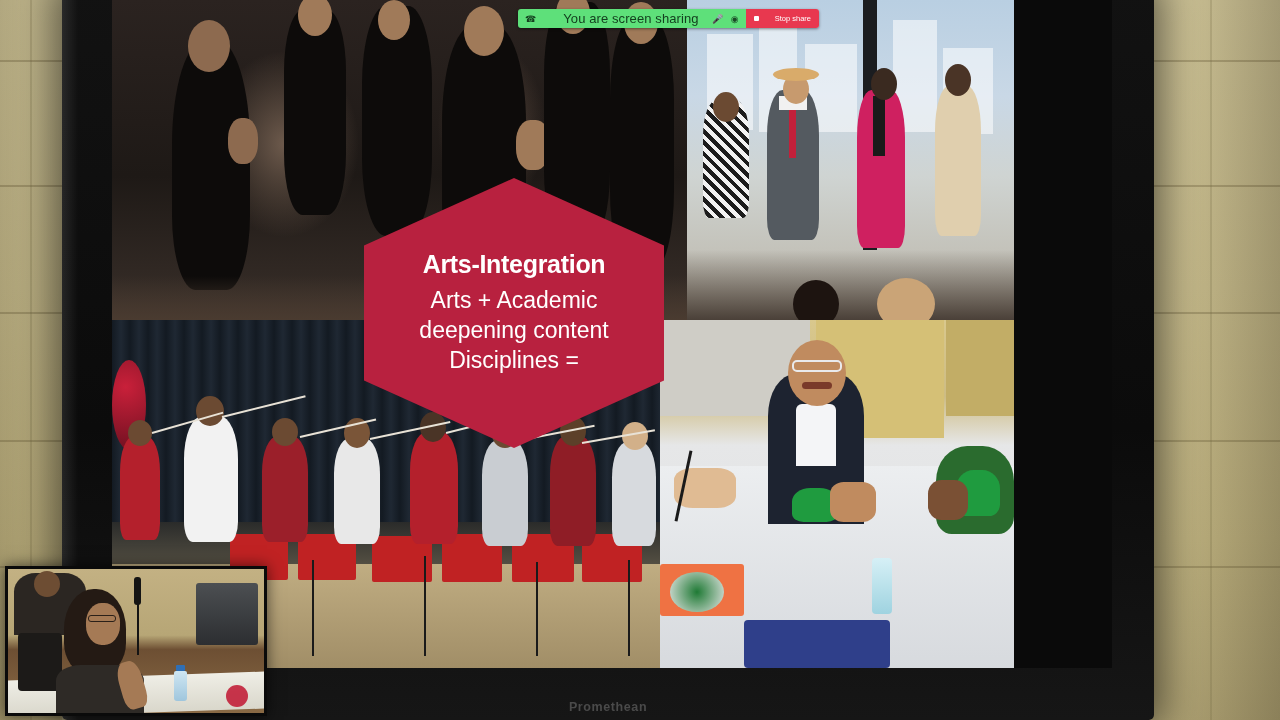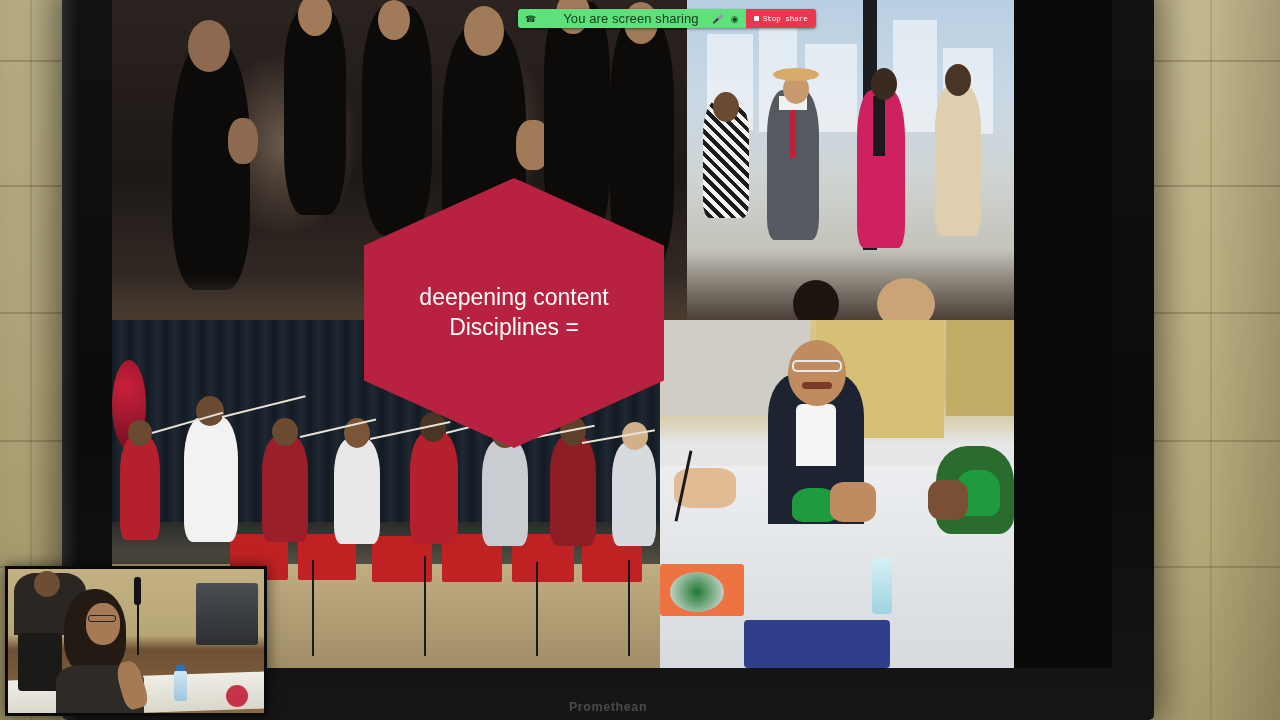--- a/index.html
+++ b/index.html
@@ -119,23 +119,23 @@
     font-size:8px;
   }
   #share-bar-left{
     display:flex; align-items:center; gap:5px;
     background:#5ee07a; color:#14401f; padding:0 7px;
   }
   #share-status{ font-size:13px; letter-spacing:.1px; white-space:nowrap; padding-left:22px; }
   #share-icons{ display:flex; align-items:center; gap:7px; padding:0 7px;
     background:#5ee07a; color:#1b4a27; font-size:9px; }
   #stop-share-btn{
-    display:flex; align-items:center; gap:4px;
+    display:flex; align-items:center; gap:16px;
     background:#e8384f; color:#fff; padding:0 8px; font-size:7.5px;
-    white-space:nowrap; cursor:pointer;font-family:Liberation Mono, monospace;
+    white-space:nowrap; cursor:pointer;
   }
   .stop-square{ width:5px; height:5px; background:#fff; border-radius:1px; }
 
   
   #filmstrip{
     position:absolute; right:0; top:0; width:98px; height:668px;
     background:#0b0c0e;
   }
   .tile{ position:absolute; left:2px; width:94px; overflow:hidden; background:#1a1b1d; }
   #tile-1{ top:172px;  height:82px;
@@ -341,20 +341,22 @@
 
           <div class="px" style="left:0;   top:244px; width:84px; height:52px; background:#ef7243; border-radius:3px;"></div>
           <div class="px" style="left:10px;top:252px; width:54px; height:40px;
                background:radial-gradient(circle at 50% 50%,#1f7a35,#e8e8e8);border-radius:50%;"></div>
           <div class="px" style="left:212px;top:238px; width:20px; height:56px;
                background:linear-gradient(180deg,#d6f0f6,#9fd3e0); border-radius:4px;"></div>
           <div class="px" style="left:84px; top:300px; width:146px;height:48px; background:#2f3f8a; border-radius:4px;"></div>
         </div>
 
         <div id="hex-callout" style="background:#b8213f">
+          <div id="hex-title">Arts-Integration</div>
+          <div class="hex-line">Arts + Academic</div>
           <div class="hex-line">deepening content</div>
           <div class="hex-line">Disciplines =</div>
         </div>
       </div>
 
 
       <div id="share-bar">
         <div id="share-bar-left">
           <span style="font-size:9px;">☎</span>
           <span id="share-status">You are screen sharing</span>

